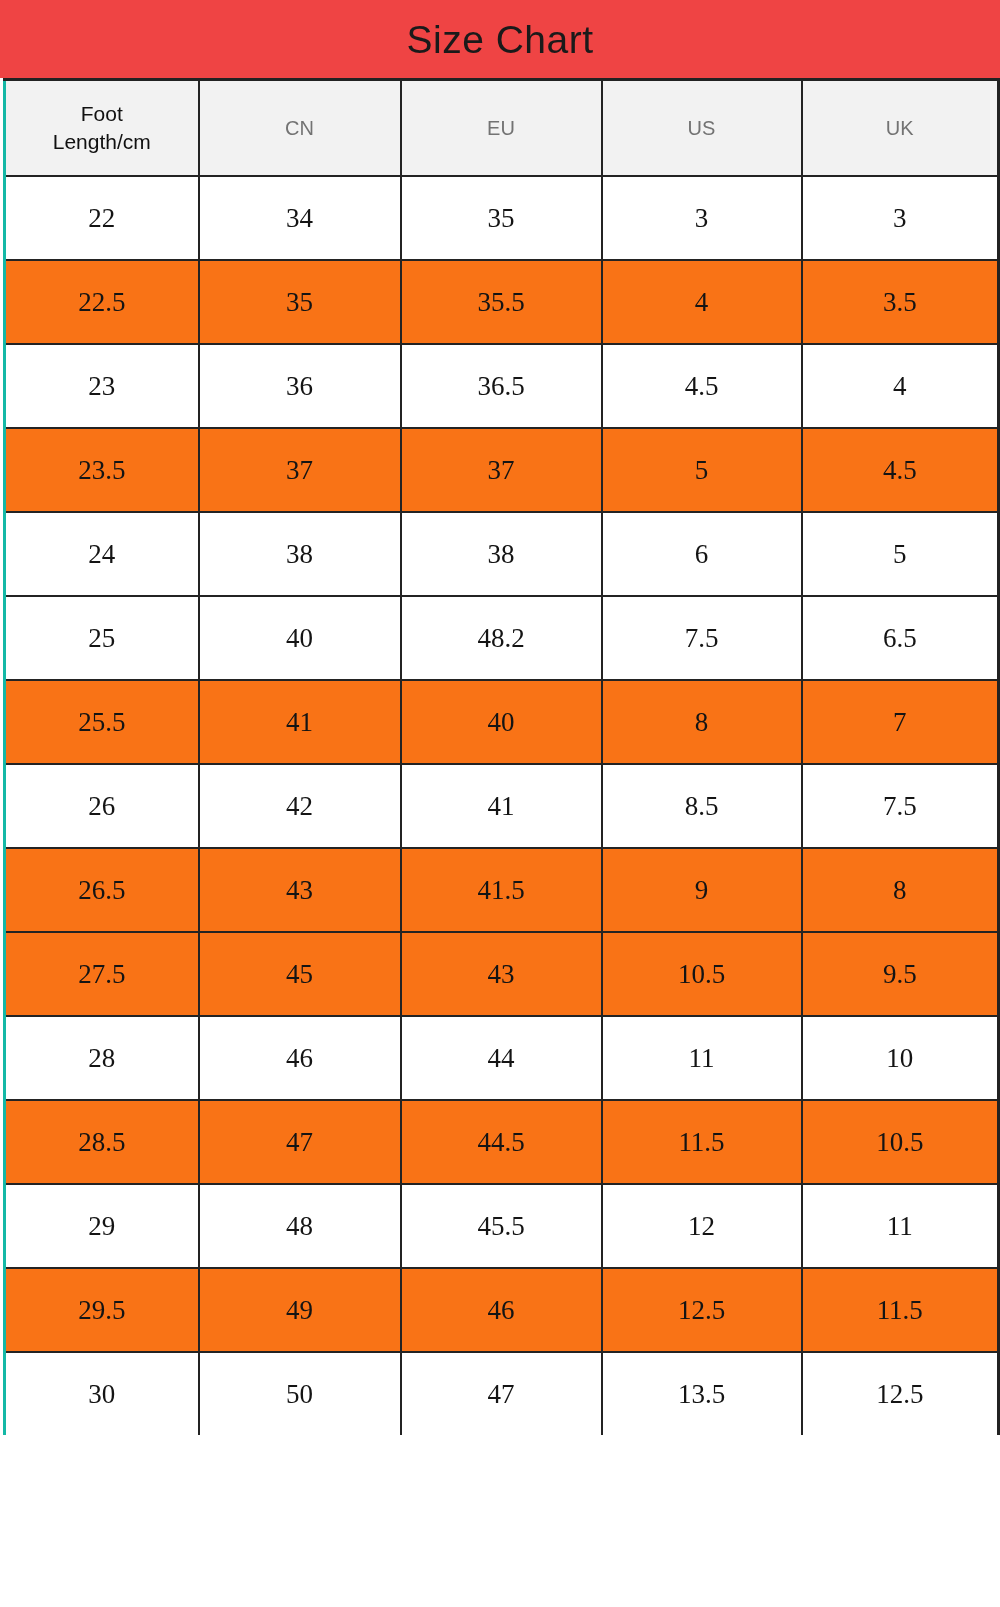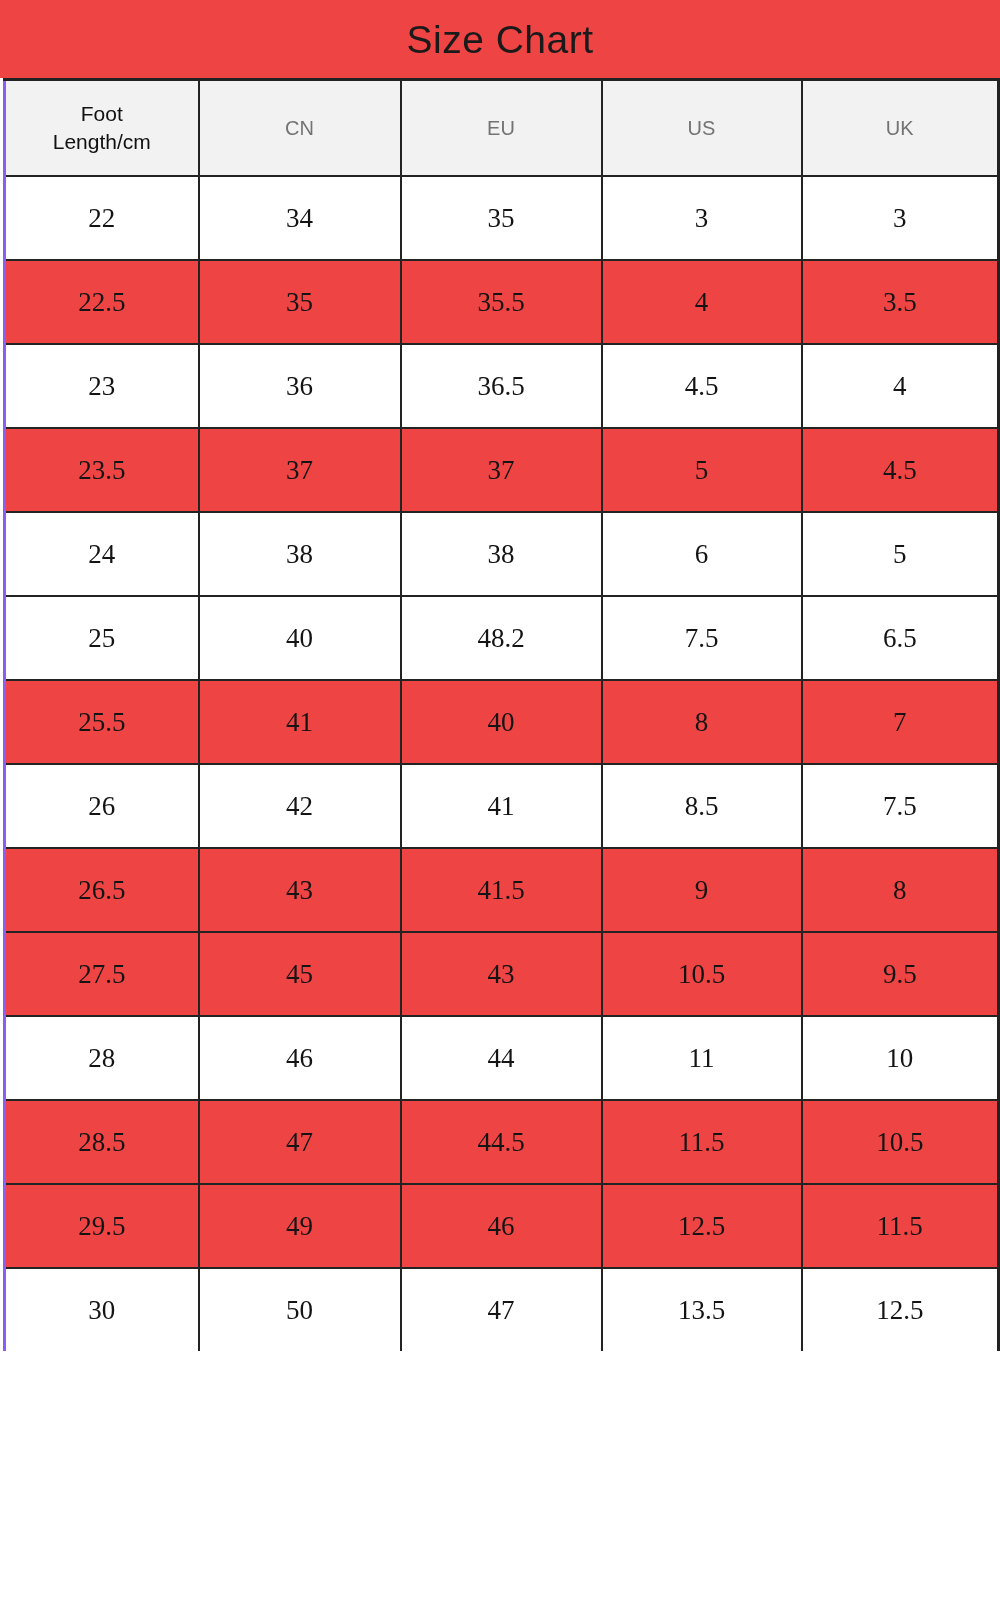--- a/index.html
+++ b/index.html
@@ -40,21 +40,21 @@
     line-height: 1;
   }
 
   
   .size-table {
     border-collapse: collapse;
     table-layout: fixed;
     width: 974px;
     margin: 0 0 0 3px;
     border-top: 3px solid #222222;
-    border-left: 3px solid #8b5cf6;
+    border-left: 3px solid #14b8a6;
     border-right: 3px solid #222222;
   }
 
   .size-table col.c-foot { width: 194px; }
   .size-table col.c-cn   { width: 202px; }
   .size-table col.c-eu   { width: 201px; }
   .size-table col.c-us   { width: 200px; }
   .size-table col.c-uk   { width: 197px; }
 
   .size-table th,
@@ -90,21 +90,21 @@
   
   .size-table tbody td {
     height: 82px;
     font-family: "Liberation Serif", serif;
     font-size: 27px;
     font-weight: 400;
     color: #141414;
     background: #ffffff;
   }
   .size-table tbody tr.shaded td {
-    background: #ef4444;
+    background: #f97316;
   }
   .size-table tbody tr:last-child td {
     border-bottom: none;
   }
 </style>
 </head>
 <body>
 
 <div class="sheet">
 
@@ -210,20 +210,27 @@
           <td>11</td>
           <td>10</td>
         </tr>
         <tr class="shaded">
           <td>28.5</td>
           <td>47</td>
           <td>44.5</td>
           <td>11.5</td>
           <td>10.5</td>
         </tr>
+        <tr>
+          <td>29</td>
+          <td>48</td>
+          <td>45.5</td>
+          <td>12</td>
+          <td>11</td>
+        </tr>
         <tr class="shaded">
           <td>29.5</td>
           <td>49</td>
           <td>46</td>
           <td>12.5</td>
           <td>11.5</td>
         </tr>
         <tr>
           <td>30</td>
           <td>50</td>

